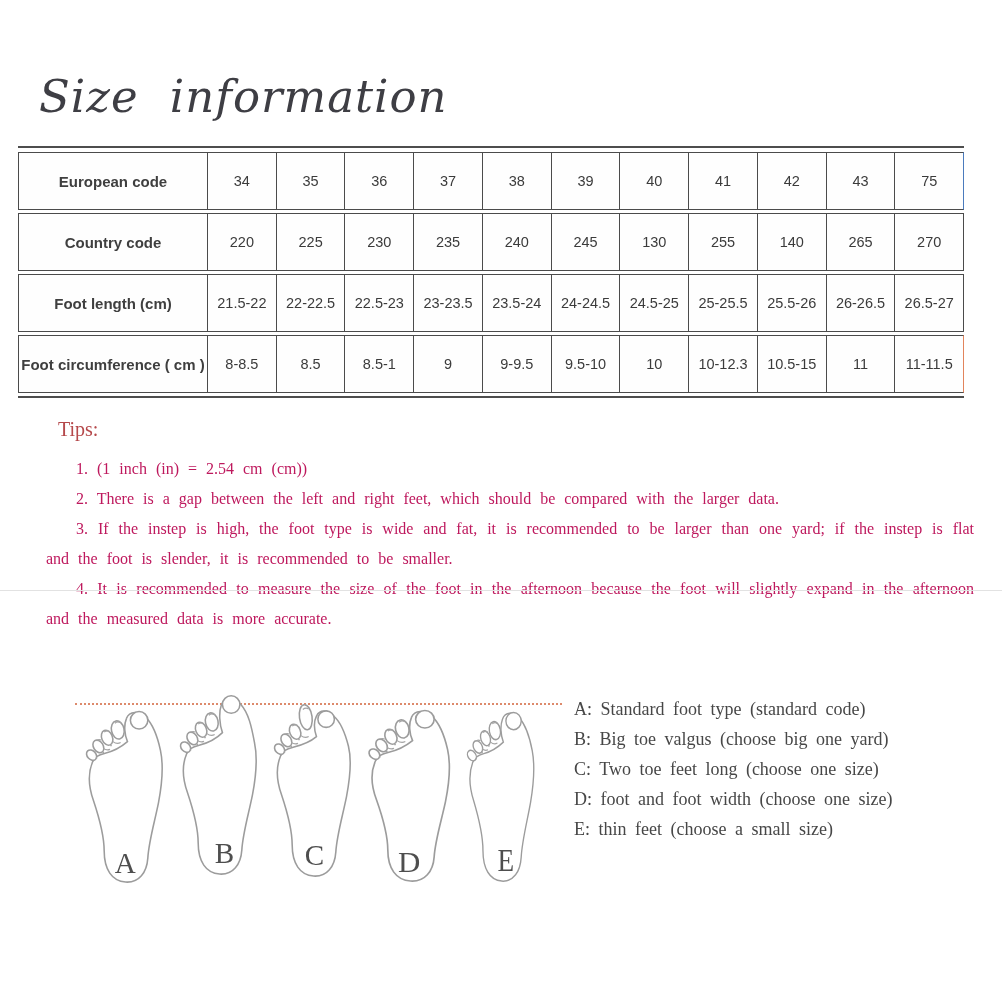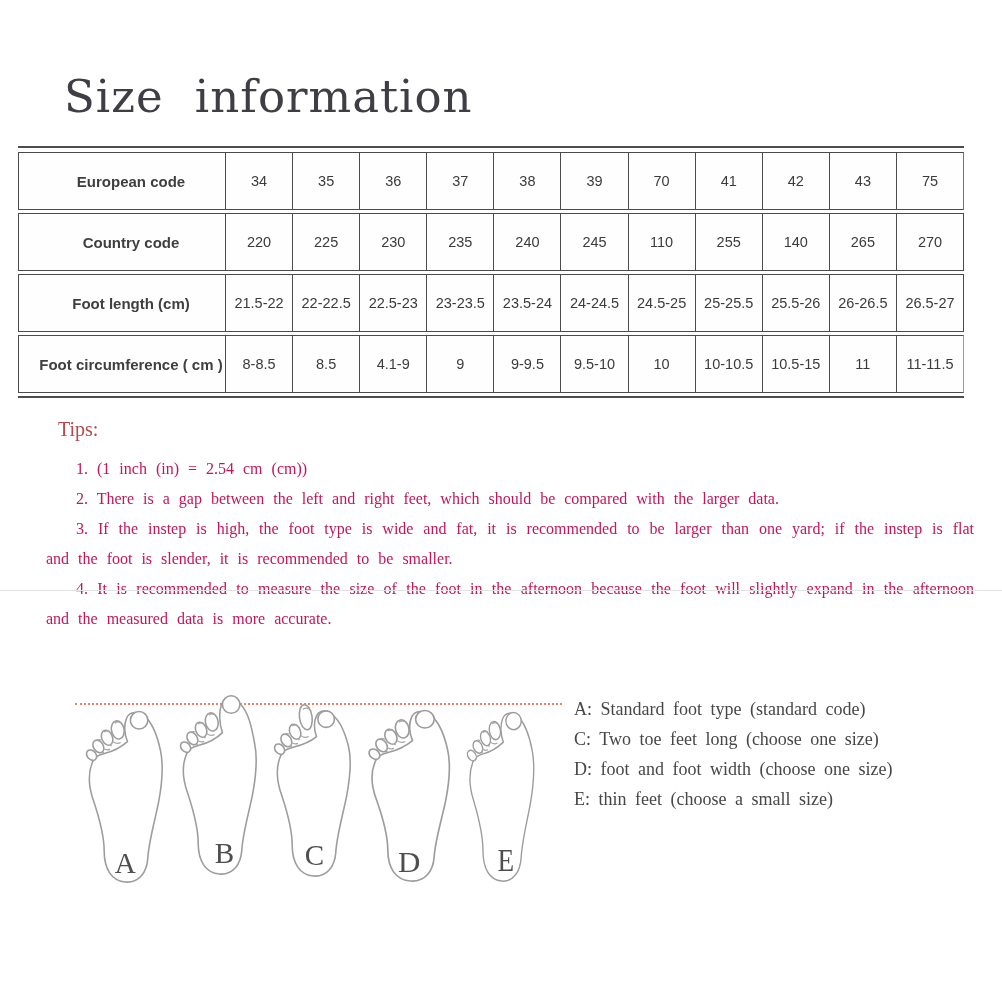--- a/index.html
+++ b/index.html
@@ -2,38 +2,38 @@
 <html><head>
 <meta charset="utf-8">
 <style>
   html,body{margin:0;padding:0;background:#fff;}
   body{
     width:1002px;height:1002px;position:relative;overflow:hidden;
     font-family:"Liberation Serif",serif;color:#3c3c3c;
   }
   
   .title{
-    position:absolute;left:64px;top:74px;
+    position:absolute;left:39px;top:74px;
     font-family:"DejaVu Serif",serif;font-size:45px;line-height:1;
-    color:#3e3e44;word-spacing:16px;letter-spacing:1px;
+    color:#3e3e44;word-spacing:16px;letter-spacing:1px;font-style:italic;
   }
   
   .table-wrap{position:absolute;left:18px;top:146px;width:946px;}
   .table-topline,.table-bottomline{height:0;border-top:2px solid #4d4d4d;}
   .table-topline{margin-bottom:4px;}
   .table-bottomline{margin-top:3px;}
   .trow{
     display:flex;height:56px;margin-top:3px;background:#fefefe;
     border:1.5px solid #4b4b4b;
   }
   .trow:first-of-type{margin-top:0;}
   .tlabel{
     width:188px;flex:0 0 188px;display:flex;align-items:center;justify-content:center;
     font-family:"Liberation Sans",sans-serif;font-weight:700;font-size:15px;color:#3f3f3f;
-    padding:0 2px;box-sizing:border-box;text-align:center;margin-left:18px;
+    padding:0 2px;box-sizing:border-box;text-align:center;
   }
   .tcell{
     flex:1;display:flex;align-items:center;justify-content:center;
     border-left:1.5px solid #4b4b4b;
     font-family:"Liberation Sans",sans-serif;font-weight:400;font-size:14.5px;color:#3b3b3b;
     padding:0 1px;box-sizing:border-box;white-space:nowrap;
   }
   
   .tips{position:absolute;left:46px;top:404px;width:928px;}
   .tips-heading{font-size:20px;line-height:26px;margin:12px;}
@@ -63,35 +63,35 @@
   <div class="table-topline"></div>
   <div id="table-rows">
       <div class="trow" style="border-right-color: rgb(74, 123, 189);">
         <div class="tlabel">European code</div>
         <div class="tcell">34</div>
         <div class="tcell">35</div>
         <div class="tcell">36</div>
         <div class="tcell">37</div>
         <div class="tcell">38</div>
         <div class="tcell">39</div>
-        <div class="tcell">70</div>
+        <div class="tcell">40</div>
         <div class="tcell">41</div>
         <div class="tcell">42</div>
         <div class="tcell">43</div>
         <div class="tcell">75</div>
       </div>
       <div class="trow">
         <div class="tlabel">Country code</div>
         <div class="tcell">220</div>
         <div class="tcell">225</div>
         <div class="tcell">230</div>
         <div class="tcell">235</div>
         <div class="tcell">240</div>
         <div class="tcell">245</div>
-        <div class="tcell">110</div>
+        <div class="tcell">130</div>
         <div class="tcell">255</div>
         <div class="tcell">140</div>
         <div class="tcell">265</div>
         <div class="tcell">270</div>
       </div>
       <div class="trow">
         <div class="tlabel">Foot length (cm)</div>
         <div class="tcell">21.5-22</div>
         <div class="tcell">22-22.5</div>
         <div class="tcell">22.5-23</div>
@@ -101,26 +101,26 @@
         <div class="tcell">24.5-25</div>
         <div class="tcell">25-25.5</div>
         <div class="tcell">25.5-26</div>
         <div class="tcell">26-26.5</div>
         <div class="tcell">26.5-27</div>
       </div>
       <div class="trow" style="border-right-color: rgb(226, 132, 92);">
         <div class="tlabel">Foot circumference ( cm )</div>
         <div class="tcell">8-8.5</div>
         <div class="tcell">8.5</div>
-        <div class="tcell">4.1-9</div>
+        <div class="tcell">8.5-1</div>
         <div class="tcell">9</div>
         <div class="tcell">9-9.5</div>
         <div class="tcell">9.5-10</div>
         <div class="tcell">10</div>
-        <div class="tcell">10-10.5</div>
+        <div class="tcell">10-12.3</div>
         <div class="tcell">10.5-15</div>
         <div class="tcell">11</div>
         <div class="tcell">11-11.5</div>
       </div>
     </div>
   <div class="table-bottomline"></div>
 </div>
 
 <div class="tips">
   <p class="tips-heading" style="color: rgb(181, 73, 75);">Tips:</p>
@@ -263,16 +263,17 @@
           <circle cx="26" cy="56" r="0.9"></circle>
           <circle cx="19" cy="62" r="0.9"></circle>
         </g>
       <text class="foot-letter" x="44" y="179" font-size="32">E</text>
     </svg>
   </div>
 </div>
 
 <div class="legend" id="legend-list">
     <div class="legend-item">A: Standard foot type (standard code)</div>
+    <div class="legend-item">B: Big toe valgus (choose big one yard)</div>
     <div class="legend-item">C: Two toe feet long (choose one size)</div>
     <div class="legend-item">D: foot and foot width (choose one size)</div>
     <div class="legend-item">E: thin feet (choose a small size)</div>
   </div>
 
 </body></html>

